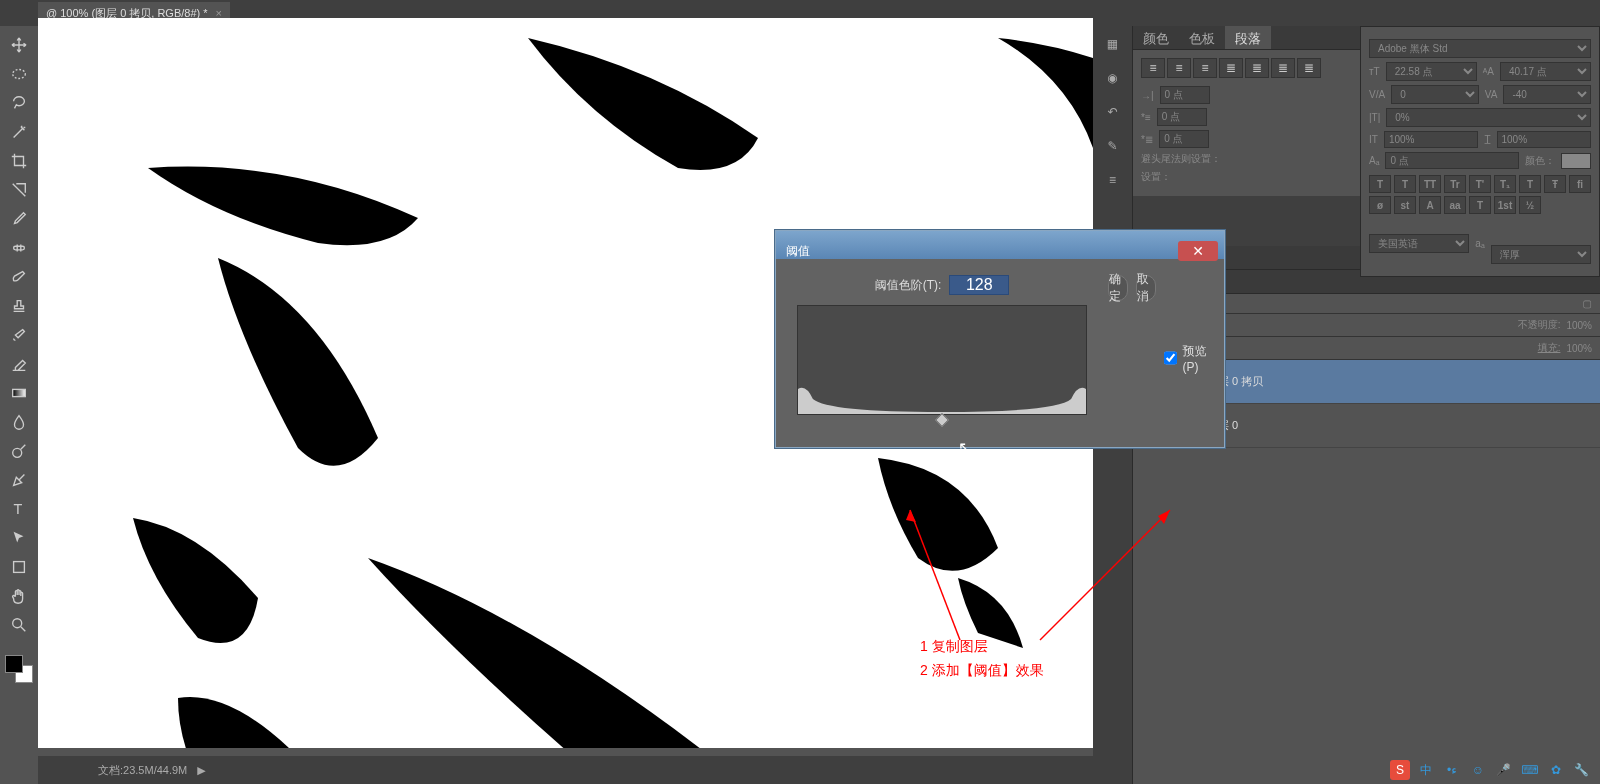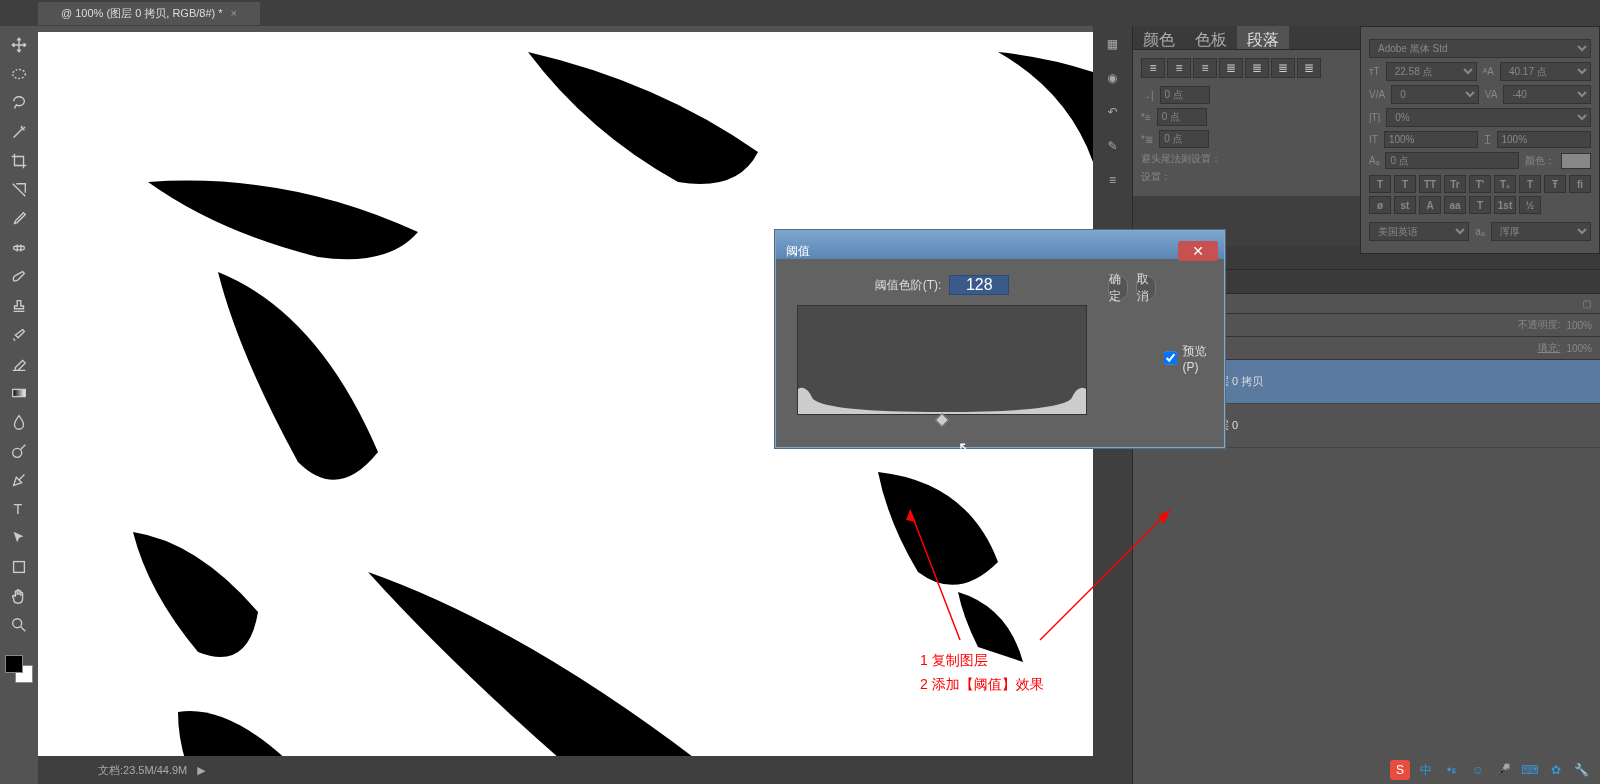--- a/index.html
+++ b/index.html
@@ -1,36 +1,36 @@
 <!DOCTYPE html>
 <html><head>
 <meta charset="utf-8">
 <style>
 * { margin: 0; padding: 0; box-sizing: border-box; font-family: "Microsoft YaHei", sans-serif; }
 body { background: #535353; width: 1600px; height: 784px; overflow: hidden; position: relative; color: #ccc; font-size: 12px; }
 
 .tab-bar { height: 26px; background: #3f3f3f; display: flex; align-items: center; padding-left: 38px; }
-.tab { background: #535353; padding: 4px 23px; font-size: 11px; color: #ddd; display: flex; align-items: center; gap: 8px; }
+.tab { background: #535353; padding: 4px 8px; font-size: 11px; color: #ddd; display: flex; align-items: center; gap: 8px; }
 .tab-close { color: #999; cursor: pointer; }
 
 .toolbar-left { position: absolute; left: 0; top: 26px; width: 38px; background: #535353; display: flex; flex-direction: column; align-items: center; padding-top: 6px; gap: 4px; }
 .tool { width: 28px; height: 25px; display: flex; align-items: center; justify-content: center; color: #ccc; cursor: pointer; }
 .tool svg { width: 18px; height: 18px; }
 
-.canvas-area { position: absolute; left: 38px; top: 32px; width: 1055px; height: 730px; background: #fff; overflow: hidden; }
+.canvas-area { position: absolute; left: 38px; top: 18px; width: 1055px; height: 730px; background: #fff; overflow: hidden; }
 
 .status-bar { position: absolute; left: 38px; bottom: 0; height: 28px; width: 1055px; background: #3f3f3f; display: flex; align-items: center; padding: 0 60px; font-size: 11px; color: #aaa; }
 
 .right-panels { position: absolute; right: 0; top: 26px; width: 507px; height: 758px; background: #3f3f3f; display: flex; }
 .panel-icons { width: 40px; background: #3f3f3f; border-right: 1px solid #2a2a2a; display: flex; flex-direction: column; align-items: center; padding-top: 8px; gap: 14px; }
 .panel-icon { width: 24px; height: 20px; color: #aaa; display:flex; align-items:center; justify-content:center; }
 .panel-main { flex: 1; display: flex; flex-direction: column; }
 
 .panel-tabs { display: flex; background: #3a3a3a; height: 24px; border-bottom: 1px solid #2a2a2a; }
-.panel-tab { padding: 4px 10px; font-size: 16px; color: #aaa; cursor: pointer; }
+.panel-tab { padding: 4px 10px; font-size: 13px; color: #aaa; cursor: pointer; }
 .panel-tab.active { background: #535353; color: #ddd; }
 
 .paragraph-panel { padding: 8px; background: #535353; }
 .align-row { display: flex; gap: 2px; margin-bottom: 8px; }
 .align-btn { width: 24px; height: 20px; background: #444; border: 1px solid #333; display:flex; align-items:center; justify-content:center; }
 .indent-row { display: flex; align-items: center; gap: 6px; margin: 4px 0; font-size: 10px; color: #888; }
 .indent-input { width: 50px; height: 18px; background: #444; border: 1px solid #333; color: #888; font-size: 10px; padding: 0 4px; }
 
 .char-panel { position: absolute; right: 0; top: 26px; width: 240px; background: #535353; border: 1px solid #2a2a2a; z-index: 5; }
 .char-header { background: #3a3a3a; padding: 4px 8px; font-size: 11px; }
@@ -367,21 +367,21 @@
         <div class="type-btn">st</div>
         <div class="type-btn">A</div>
         <div class="type-btn">aa</div>
         <div class="type-btn">T</div>
         <div class="type-btn">1st</div>
         <div class="type-btn">½</div>
       </div>
     <div class="char-row" style="margin-top:8px;">
       <select class="char-sel"><option>美国英语</option></select>
       <span>aₐ</span>
-      <select class="char-sel" style="width:50px;"><option>浑厚</option></select>
+      <select class="char-sel" style="width:50px;margin-top:23px;"><option>浑厚</option></select>
     </div>
   </div>
 </div>
 
 <div class="dialog">
   <div class="dialog-title">
     <span>阈值</span>
     <div class="dialog-close">✕</div>
   </div>
   <div class="dialog-body">

